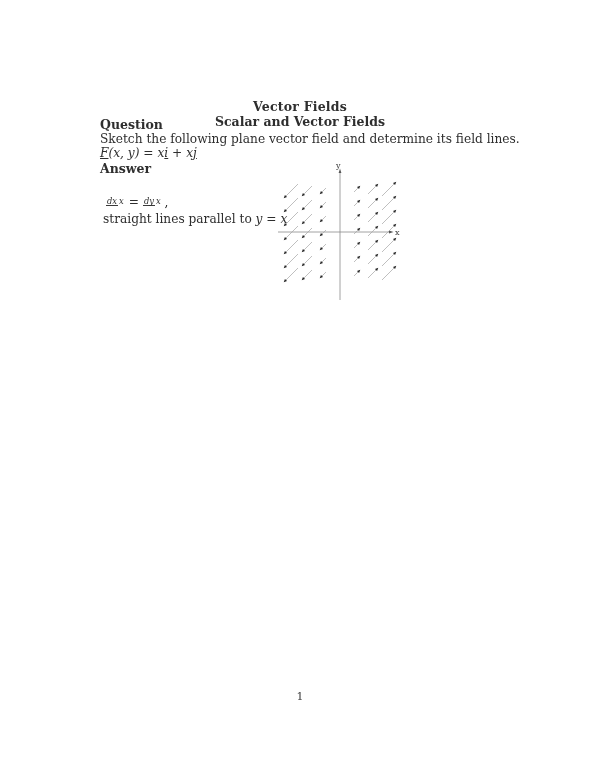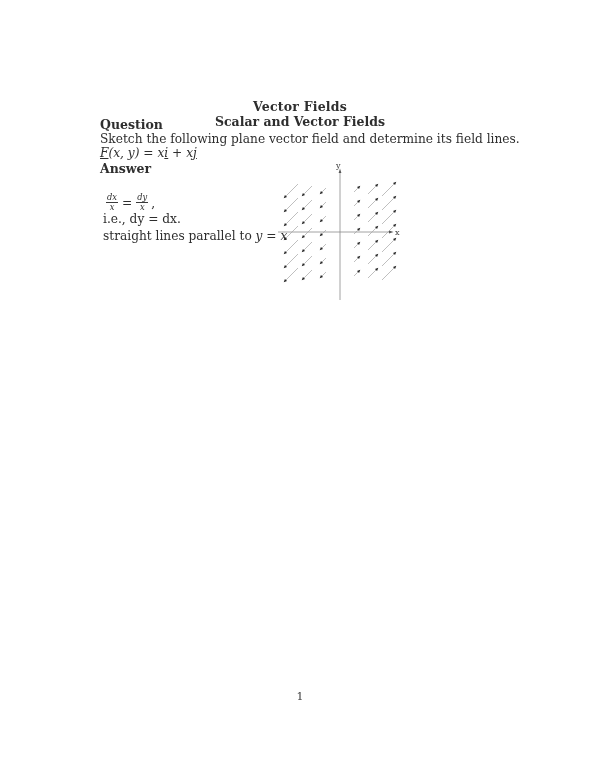--- a/index.html
+++ b/index.html
@@ -16,21 +16,21 @@
   .q-head   { top:117px; }
   .a-head   { top:161px; }
   .bodytext { left:100px; font-size:12.2px; }
   .prompt   { top:132px; }
   .formula  { top:146px; }
   .math     { font-style:italic; }
   .u        { text-decoration:underline; }
   .answer-block { left:103px; top:194px; font-size:12.2px; }
   .aline    { height:16.8px; line-height:16.8px; white-space:nowrap; }
   .frac {
-    display:inline-flex; flex-direction:column; align-items:center;
+    display:inline-flex; flex-direction:row; align-items:center;
     vertical-align:middle; font-size:8.3px; line-height:1.08; margin:0 3px;
     position:relative; top:-1px;
   }
   .frac .num { border-bottom:1px solid #3a3a3a; padding:0 1px; }
   .frac .den { padding:0 1px; }
   .eq { margin:0 1px; }
   .plot { left:270px; top:160px; width:135px; height:145px; }
   .axis    { stroke:#8a8a8a; stroke-width:0.8; }
   .axhead  { fill:#555555; }
   .axlabel { font-family:"DejaVu Serif","Liberation Serif",serif; font-size:8px; fill:#444444; }
@@ -52,21 +52,20 @@
 <div class="abs heading a-head">Answer</div>
 
 <div class="abs answer-block">
   <div class="aline"><span class="frac">
         <span class="num math">dx</span>
         <span class="den math">x</span>
       </span><span class="eq">=</span><span class="frac">
         <span class="num math">dy</span>
         <span class="den math">x</span>
       </span><span>,</span></div>
-  <div class="aline">i.e.,  dy = dx.</div>
   <div class="aline"><span>straight lines parallel to </span><span class="math">y = x</span></div>
 </div>
 
 <div class="abs plot">
   <svg width="135" height="145" viewBox="0 0 135 145" xmlns="http://www.w3.org/2000/svg">
     <line class="axis" x1="8" y1="72" x2="120" y2="72"></line>
     <polygon class="axhead" points="123.5,72 119,70.6 119,73.4"></polygon>
     <line class="axis" x1="70" y1="140" x2="70" y2="12"></line>
     <polygon class="axhead" points="70,8.5 68.6,13 71.4,13"></polygon>
     <text class="axlabel" x="125" y="75">x</text>

